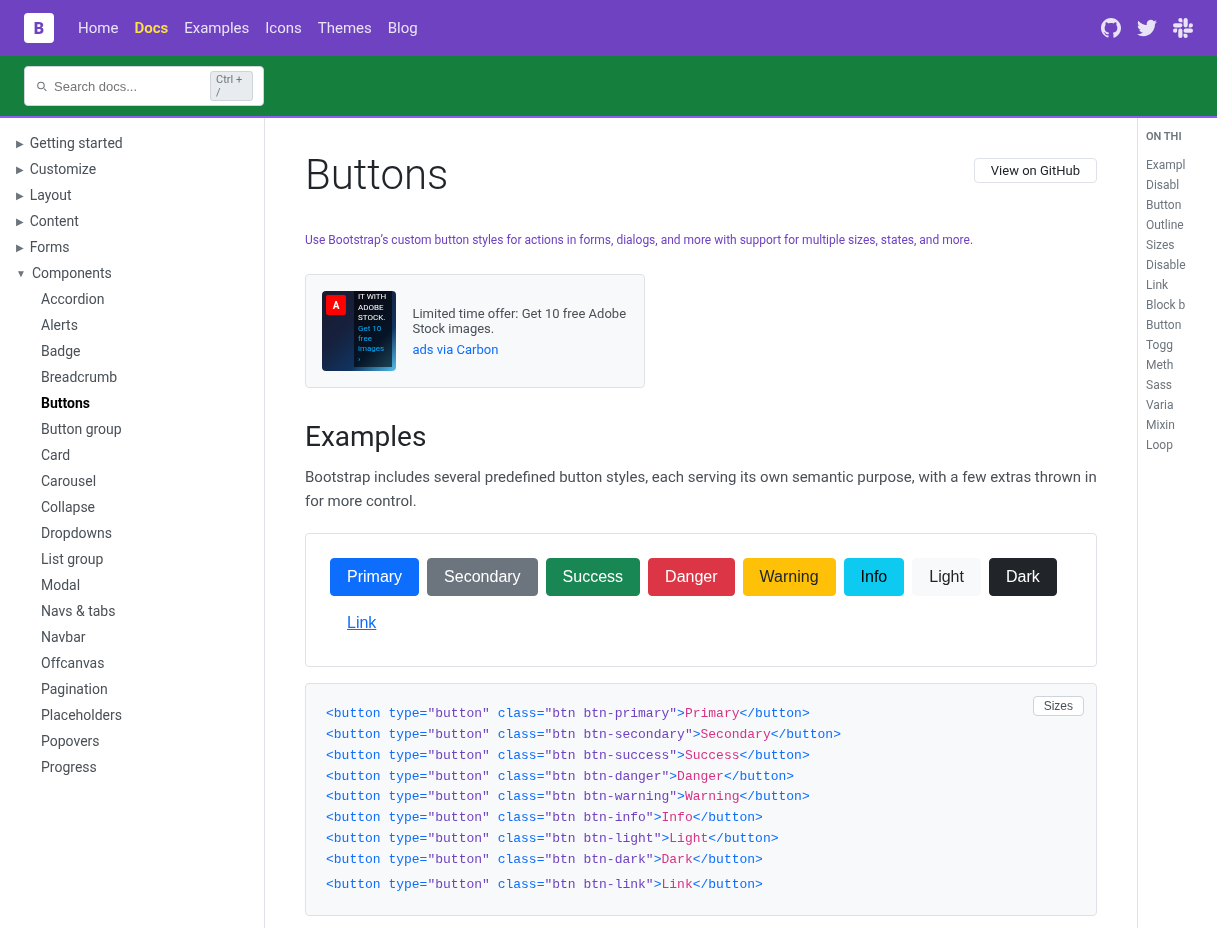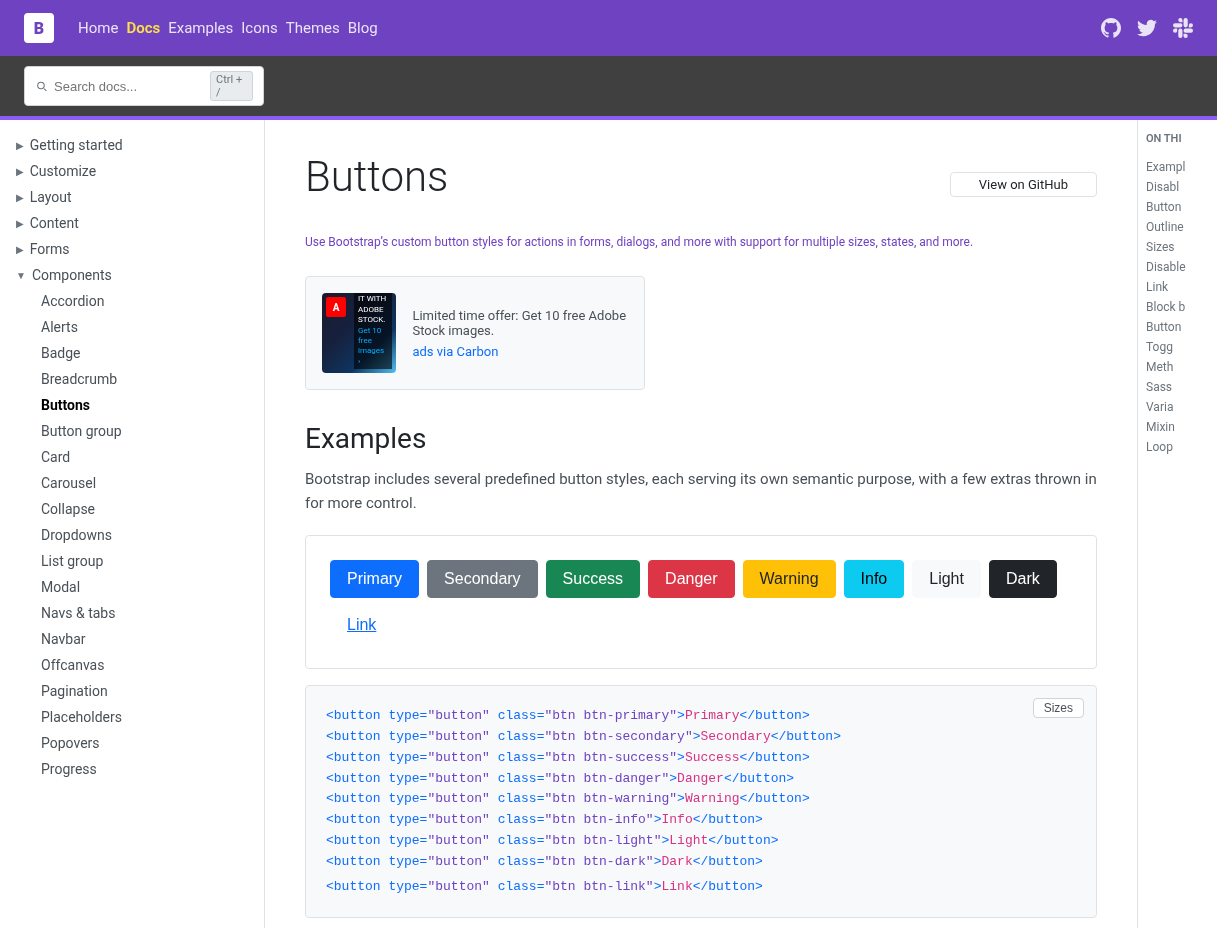--- a/index.html
+++ b/index.html
@@ -31,21 +31,21 @@
       width: 30px;
       height: 30px;
       display: flex;
       align-items: center;
       justify-content: center;
       border-radius: 4px;
     }
     .nav-links {
       display: flex;
       align-items: center;
-      gap: 8px;
+      gap: 16px;
       list-style: none;
       justify-content: center;
     }
     .nav-links a {
       color: rgba(255,255,255,0.85);
       text-decoration: none;
       font-size: 15px;
     }
     .nav-links a.active {
       color: #fde047;
@@ -58,22 +58,22 @@
       gap: 16px;
     }
     .navbar-right svg {
       fill: rgba(255,255,255,0.85);
       width: 20px;
       height: 20px;
     }
 
     
     .search-bar {
-      background: #404040;
-      border-bottom: 4px solid #8b5cf6;
+      background: #15803d;
+      border-bottom: 2px solid #8b5cf6;
       padding: 10px 24px;
       display: flex;
       align-items: center;
     }
     .search-input-wrap {
       display: flex;
       align-items: center;
       background: #fff;
       border: 1px solid #ced4da;
       border-radius: 4px;
@@ -148,22 +148,22 @@
 
     .page-title {
       font-size: 42px;
       font-weight: 300;
       color: #212529;
       margin-bottom: 16px;
     }
 
     .view-on-github {
       float: right;
-      margin-top: 20px;
-      padding: 4px 28px;
+      margin-top: 8px;
+      padding: 4px 16px;
       border: 1px solid #dee2e6;
       border-radius: 4px;
       font-size: 13px;
       color: #212529;
       background: #fff;
       cursor: pointer;
       text-decoration: none;
     }
 
     .lead-text {

